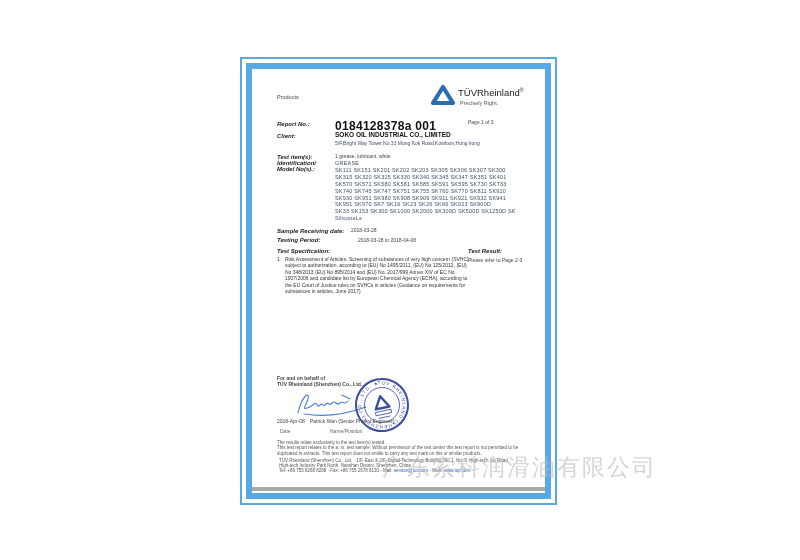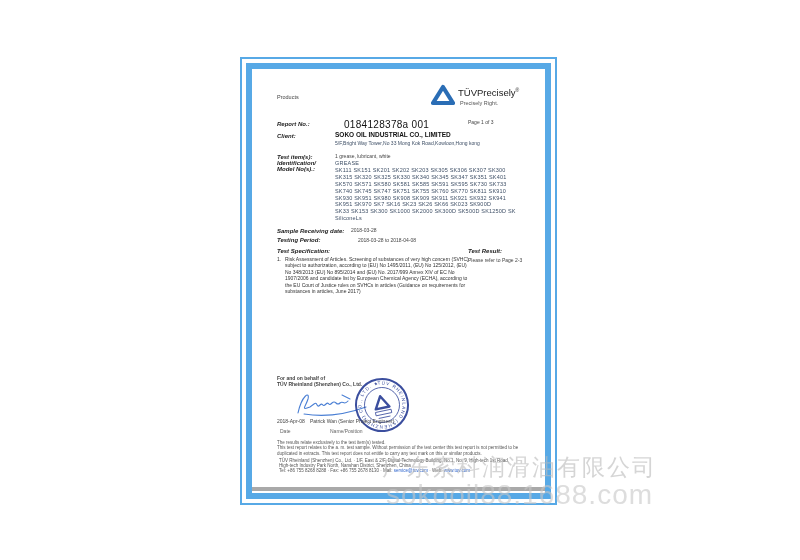--- a/index.html
+++ b/index.html
@@ -8,21 +8,21 @@
   .abs{position:absolute;}
   
   .doc-outer{left:240px;top:57px;width:317px;height:448px;border:2px solid #57a9e6;
              background:#ffffff;box-sizing:border-box;padding:4px;}
   .doc-inner{position:relative;width:100%;height:100%;border:6px solid #57a9e6;
              background:#ffffff;box-sizing:border-box;}
   .label{font-style:italic;font-weight:bold;font-size:6px;color:#222;white-space:nowrap;}
   .val-bold{font-size:6.5px;font-weight:bold;color:#111;white-space:nowrap;}
   .tiny{font-size:5px;color:#444;white-space:nowrap;}
   .model-line{font-size:5.5px;color:#3e4f66;white-space:nowrap;letter-spacing:.2px;}
-  .reportno{font-size:10px;font-weight:normal;color:#111;letter-spacing:.3px;margin-left:9px;}
+  .reportno{font-size:12px;font-weight:bold;color:#111;letter-spacing:.3px;}
   .brand{font-size:9.5px;color:#222;white-space:nowrap;}
   .brand b{font-weight:normal;}
   .tagline{font-size:5.5px;color:#555;}
   .para{font-size:5px;color:#333;line-height:6.4px;width:186px;white-space:normal;}
   .fineprint{font-size:4.5px;color:#555;line-height:5.4px;white-space:nowrap;}
   .addr{font-size:4.5px;color:#555;line-height:5.2px;white-space:nowrap;}
   .link{color:#2a62cc;}
   .graybar{left:0;bottom:2px;width:100%;height:4px;background:#a9a9a9;}
   .wm1{left:382px;top:452px;font-size:23px;letter-spacing:2px;color:rgba(187,187,187,.62);
        z-index:10;white-space:nowrap;}
@@ -38,21 +38,21 @@
     <div class="doc-inner">
 
       <div class="abs tiny" style="left:25px;top:25px;font-size:5.5px;color:#444;">Products</div>
 
       <div class="abs" style="left:179px;top:15px;">
         <svg width="24" height="22" viewBox="0 0 24 22">
           <polygon points="12,3 22,19 2,19" fill="none" stroke="#2a6db5" stroke-width="4.2" stroke-linejoin="round"></polygon>
         </svg>
       </div>
       <div class="abs brand" style="left:206px;top:18px;">
-        <b>TÜV</b><span>Precisely</span><sup style="font-size:5px;">®</sup>
+        <b>TÜV</b><span>Rheinland</span><sup style="font-size:5px;">®</sup>
       </div>
       <div class="abs tagline" style="left:208px;top:31px;">Precisely Right.</div>
 
       <div class="abs label" style="left:25px;top:52px;">Report No.:</div>
       <div class="abs reportno" style="left:83px;top:50px;">0184128378a 001</div>
       <div class="abs tiny" style="left:216px;top:50px;">Page 1 of 3</div>
 
       <div class="abs label" style="left:25px;top:64px;">Client:</div>
       <div class="abs val-bold" style="left:83px;top:62px;">SOKO OIL INDUSTRIAL CO., LIMITED</div>
       <div class="abs tiny" style="left:83px;top:71px;color:#3e4f66;">5/F,Bright Way Tower,No 33 Mong Kok Road,Kowloon,Hong kong</div>
@@ -136,15 +136,14 @@
         <div class="addr">TÜV Rheinland (Shenzhen) Co., Ltd. · 1/F, East &amp; 2/F, Digital Technology Building, No.1, No. 9, High-tech 1st Road,</div>
         <div class="addr">High-tech Industry Park North, Nanshan District, Shenzhen, China</div>
         <div class="addr"><span>Tel: +86 755 8268 8288 · Fax: +86 755 2678 8130 · Mail: </span><span class="link">service@tuv.com</span><span> · Web: </span><span class="link">www.tuv.com</span></div>
       </div>
 
       <div class="abs graybar"></div>
     </div>
   </div>
 
   <div class="abs wm1">广东索科润滑油有限公司</div>
-  <div class="abs wm2">sokooil88.1688.com</div>
 
 </div>
 
 </body></html>

